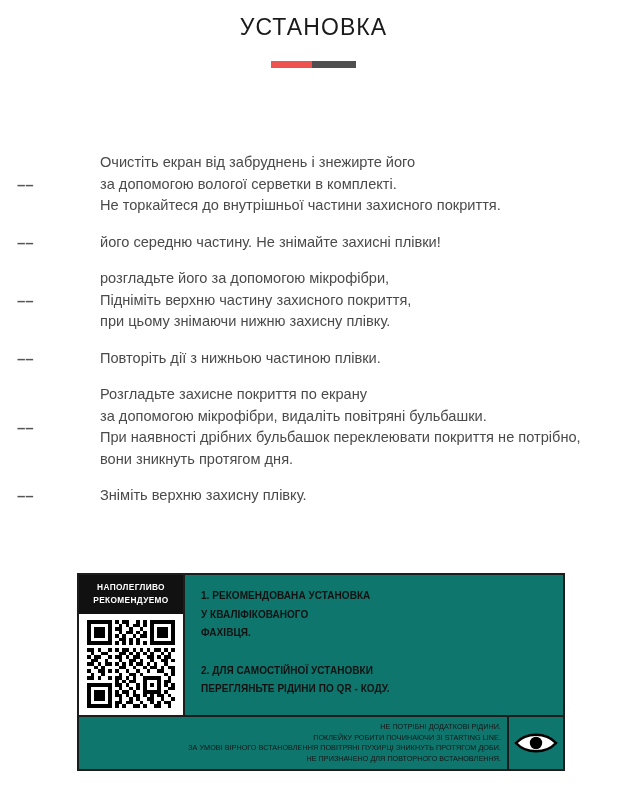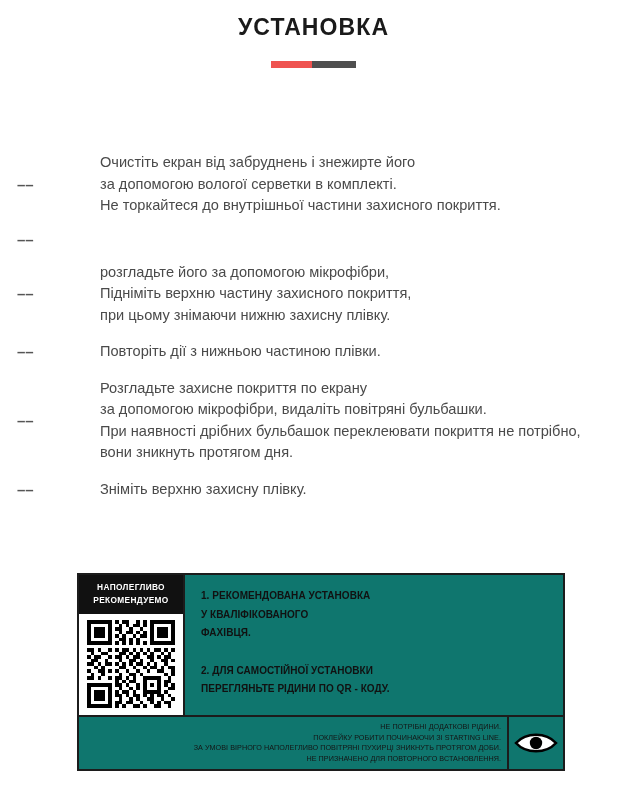--- a/index.html
+++ b/index.html
@@ -19,21 +19,21 @@
   }
 
   
   .page-header {
     padding-top: 14px;
     text-align: center;
   }
   .page-title {
     font-size: 23px;
     letter-spacing: 1.1px;
-    font-weight: 700;
+    font-weight: 400;
     color: #1a1a1a;
     margin: 0;
     line-height: 1.2;
   }
   .title-divider {
     width: 85px;
     height: 7px;
     margin: 19px auto 0 auto;
     display: flex;
     overflow: hidden;
@@ -183,20 +183,21 @@
     <div class="item-lines">
       <div class="item-line">Очистіть екран від забруднень і знежирте його</div>
       <div class="item-line">за допомогою вологої серветки в комплекті.</div>
       <div class="item-line">Не торкайтеся до внутрішньої частини захисного покриття.</div>
     </div>
   </li>
 
   <li class="instruction-item">
     <span class="item-bullet">–</span>
     <div class="item-lines">
+      <div class="item-line">його середню частину. Не знімайте захисні плівки!</div>
     </div>
   </li>
 
   <li class="instruction-item">
     <span class="item-bullet">–</span>
     <div class="item-lines">
       <div class="item-line">розгладьте його за допомогою мікрофібри,</div>
       <div class="item-line">Підніміть верхню частину захисного покриття,</div>
       <div class="item-line">при цьому знімаючи нижню захисну плівку.</div>
     </div>
@@ -448,21 +449,21 @@
         <span class="card-point-line">ПЕРЕГЛЯНЬТЕ РІДИНИ ПО QR - КОДУ.</span>
       </div>
     </div>
 
   </div>
 
   <div class="card-footer">
     <div class="footer-text">
       <div class="footer-line">НЕ ПОТРІБНІ ДОДАТКОВІ РІДИНИ.</div>
       <div class="footer-line">ПОКЛЕЙКУ РОБИТИ ПОЧИНАЮЧИ ЗІ STARTING LINE.</div>
-      <div class="footer-line">ЗА УМОВІ ВІРНОГО НАПОЛЕГЛИВО  ПОВІТРЯНІ ПУХИРЦІ ЗНИКНУТЬ  ПРОТЯГОМ ДОБИ.</div>
+      <div class="footer-line">ЗА УМОВІ ВІРНОГО ВСТАНОВЛЕННЯ  ПОВІТРЯНІ ПУХИРЦІ ЗНИКНУТЬ  ПРОТЯГОМ ДОБИ.</div>
       <div class="footer-line">НЕ ПРИЗНАЧЕНО ДЛЯ ПОВТОРНОГО ВСТАНОВЛЕННЯ.</div>
     </div>
     <div class="footer-icon-cell">
       <svg class="eye-icon" width="44" height="26" viewBox="0 0 44 26">
         <path d="M2 13 C 12 2, 32 2, 42 13 C 32 24, 12 24, 2 13 Z" fill="#ffffff" stroke="#000000" stroke-width="2.6" stroke-linejoin="miter"></path>
         <circle cx="22" cy="13" r="6.2" fill="#000000"></circle>
       </svg>
     </div>
   </div>
 

